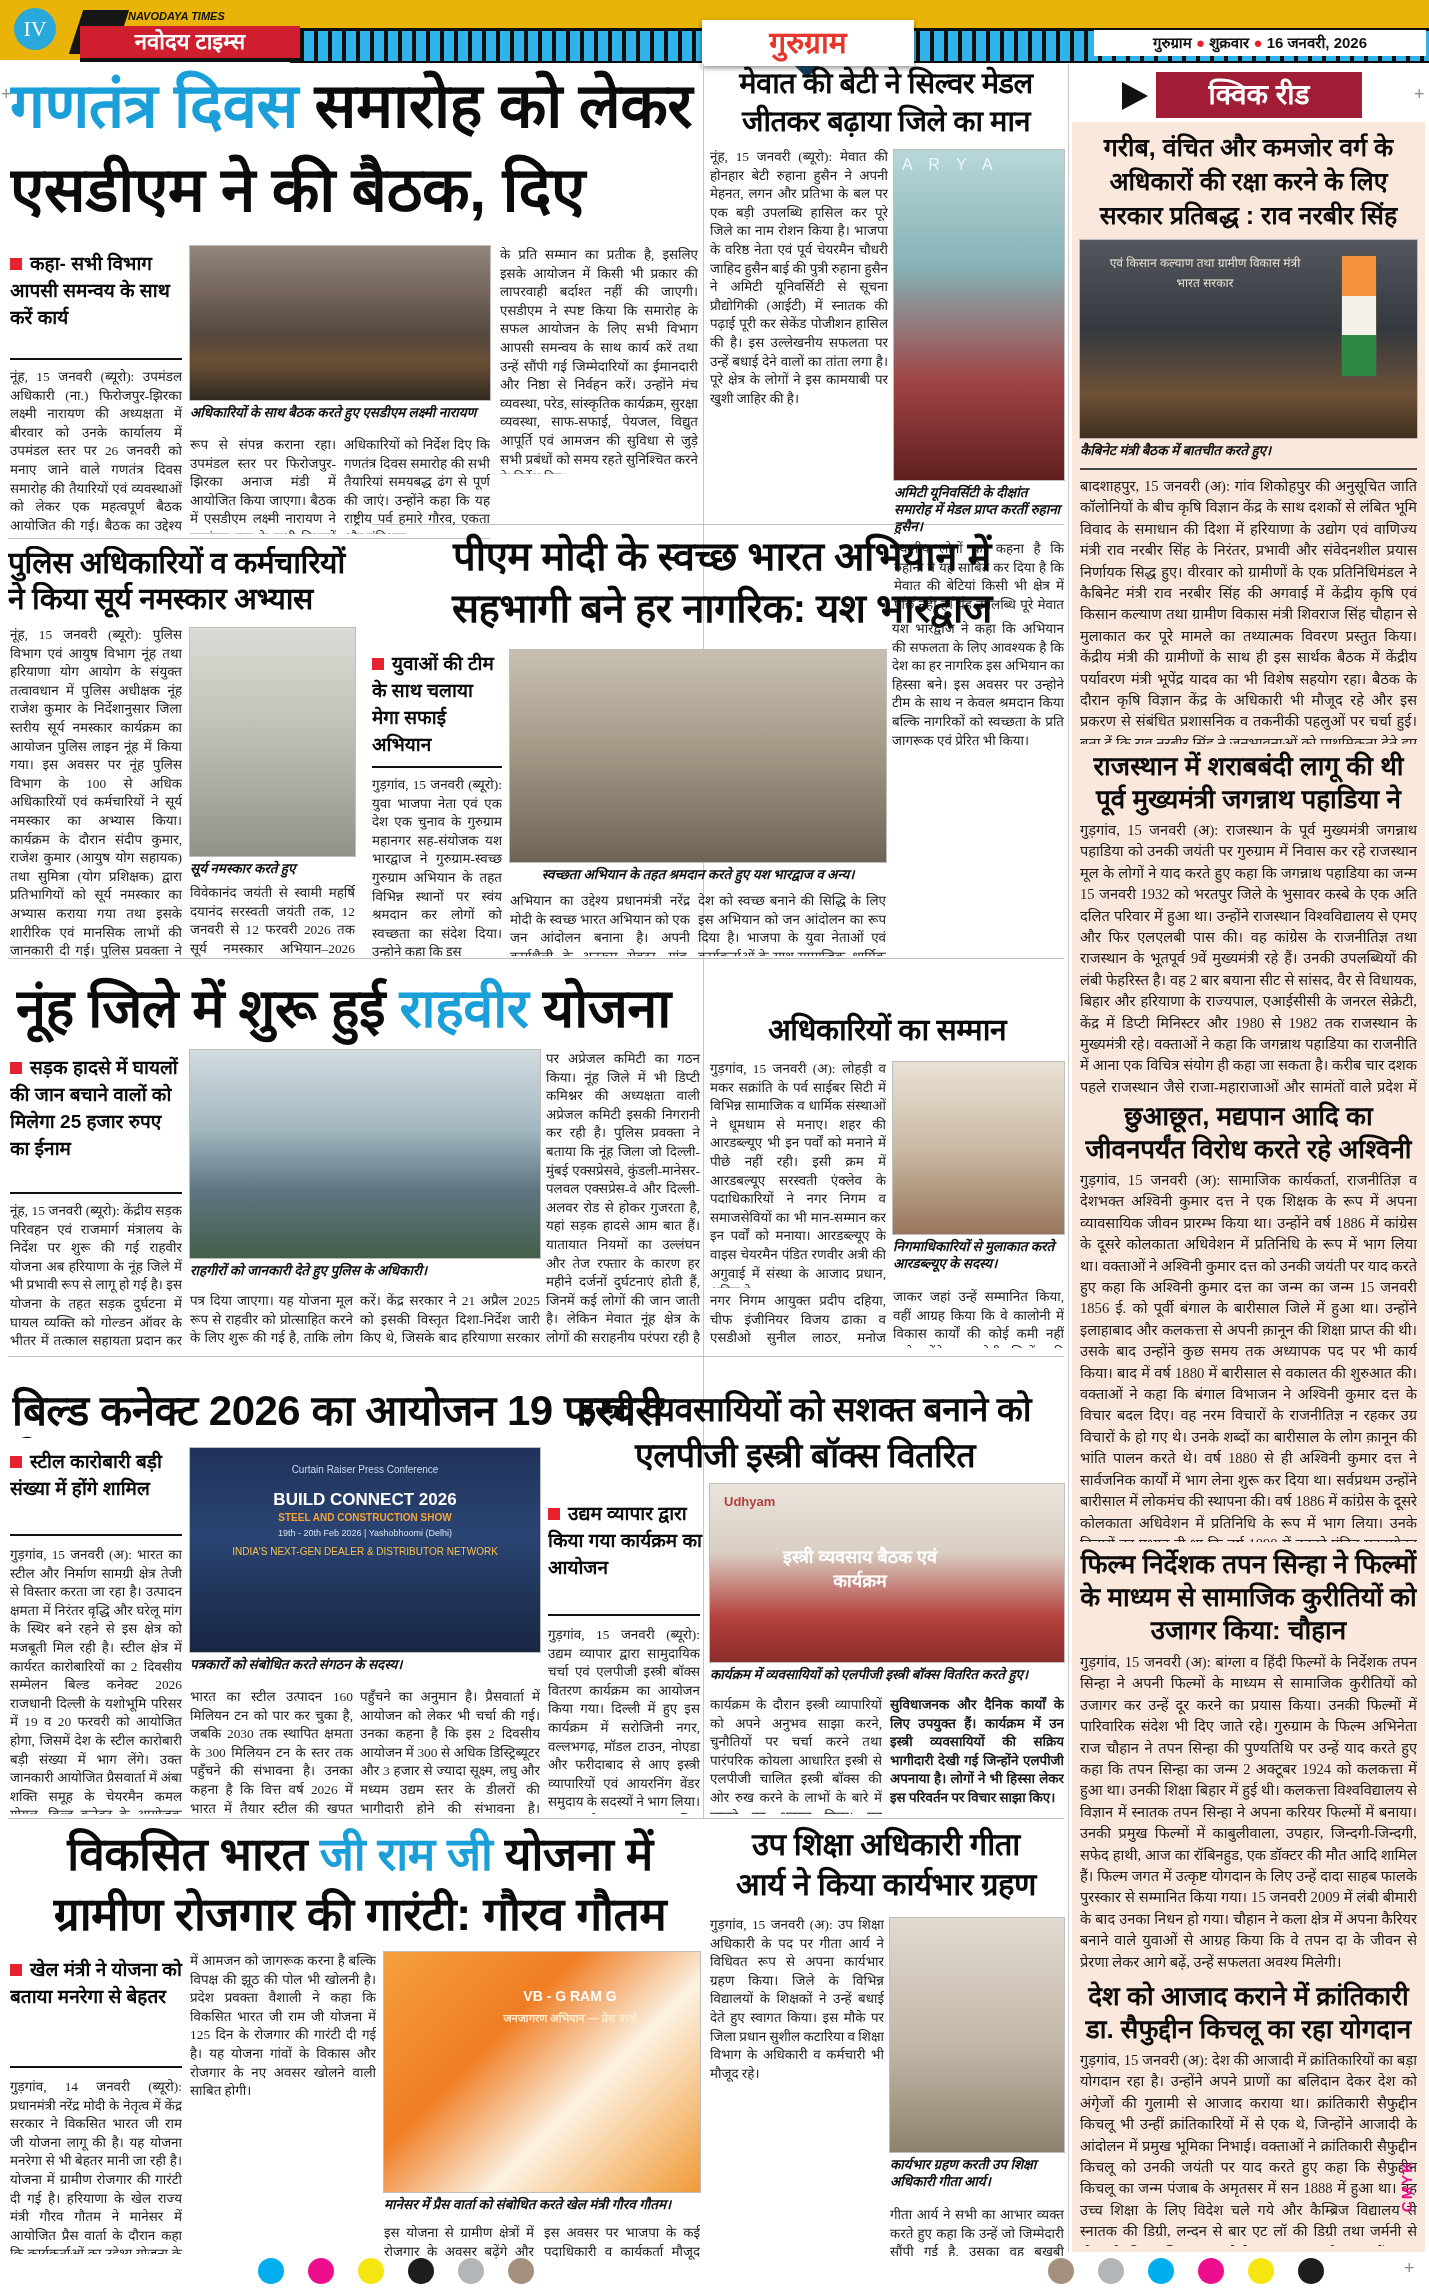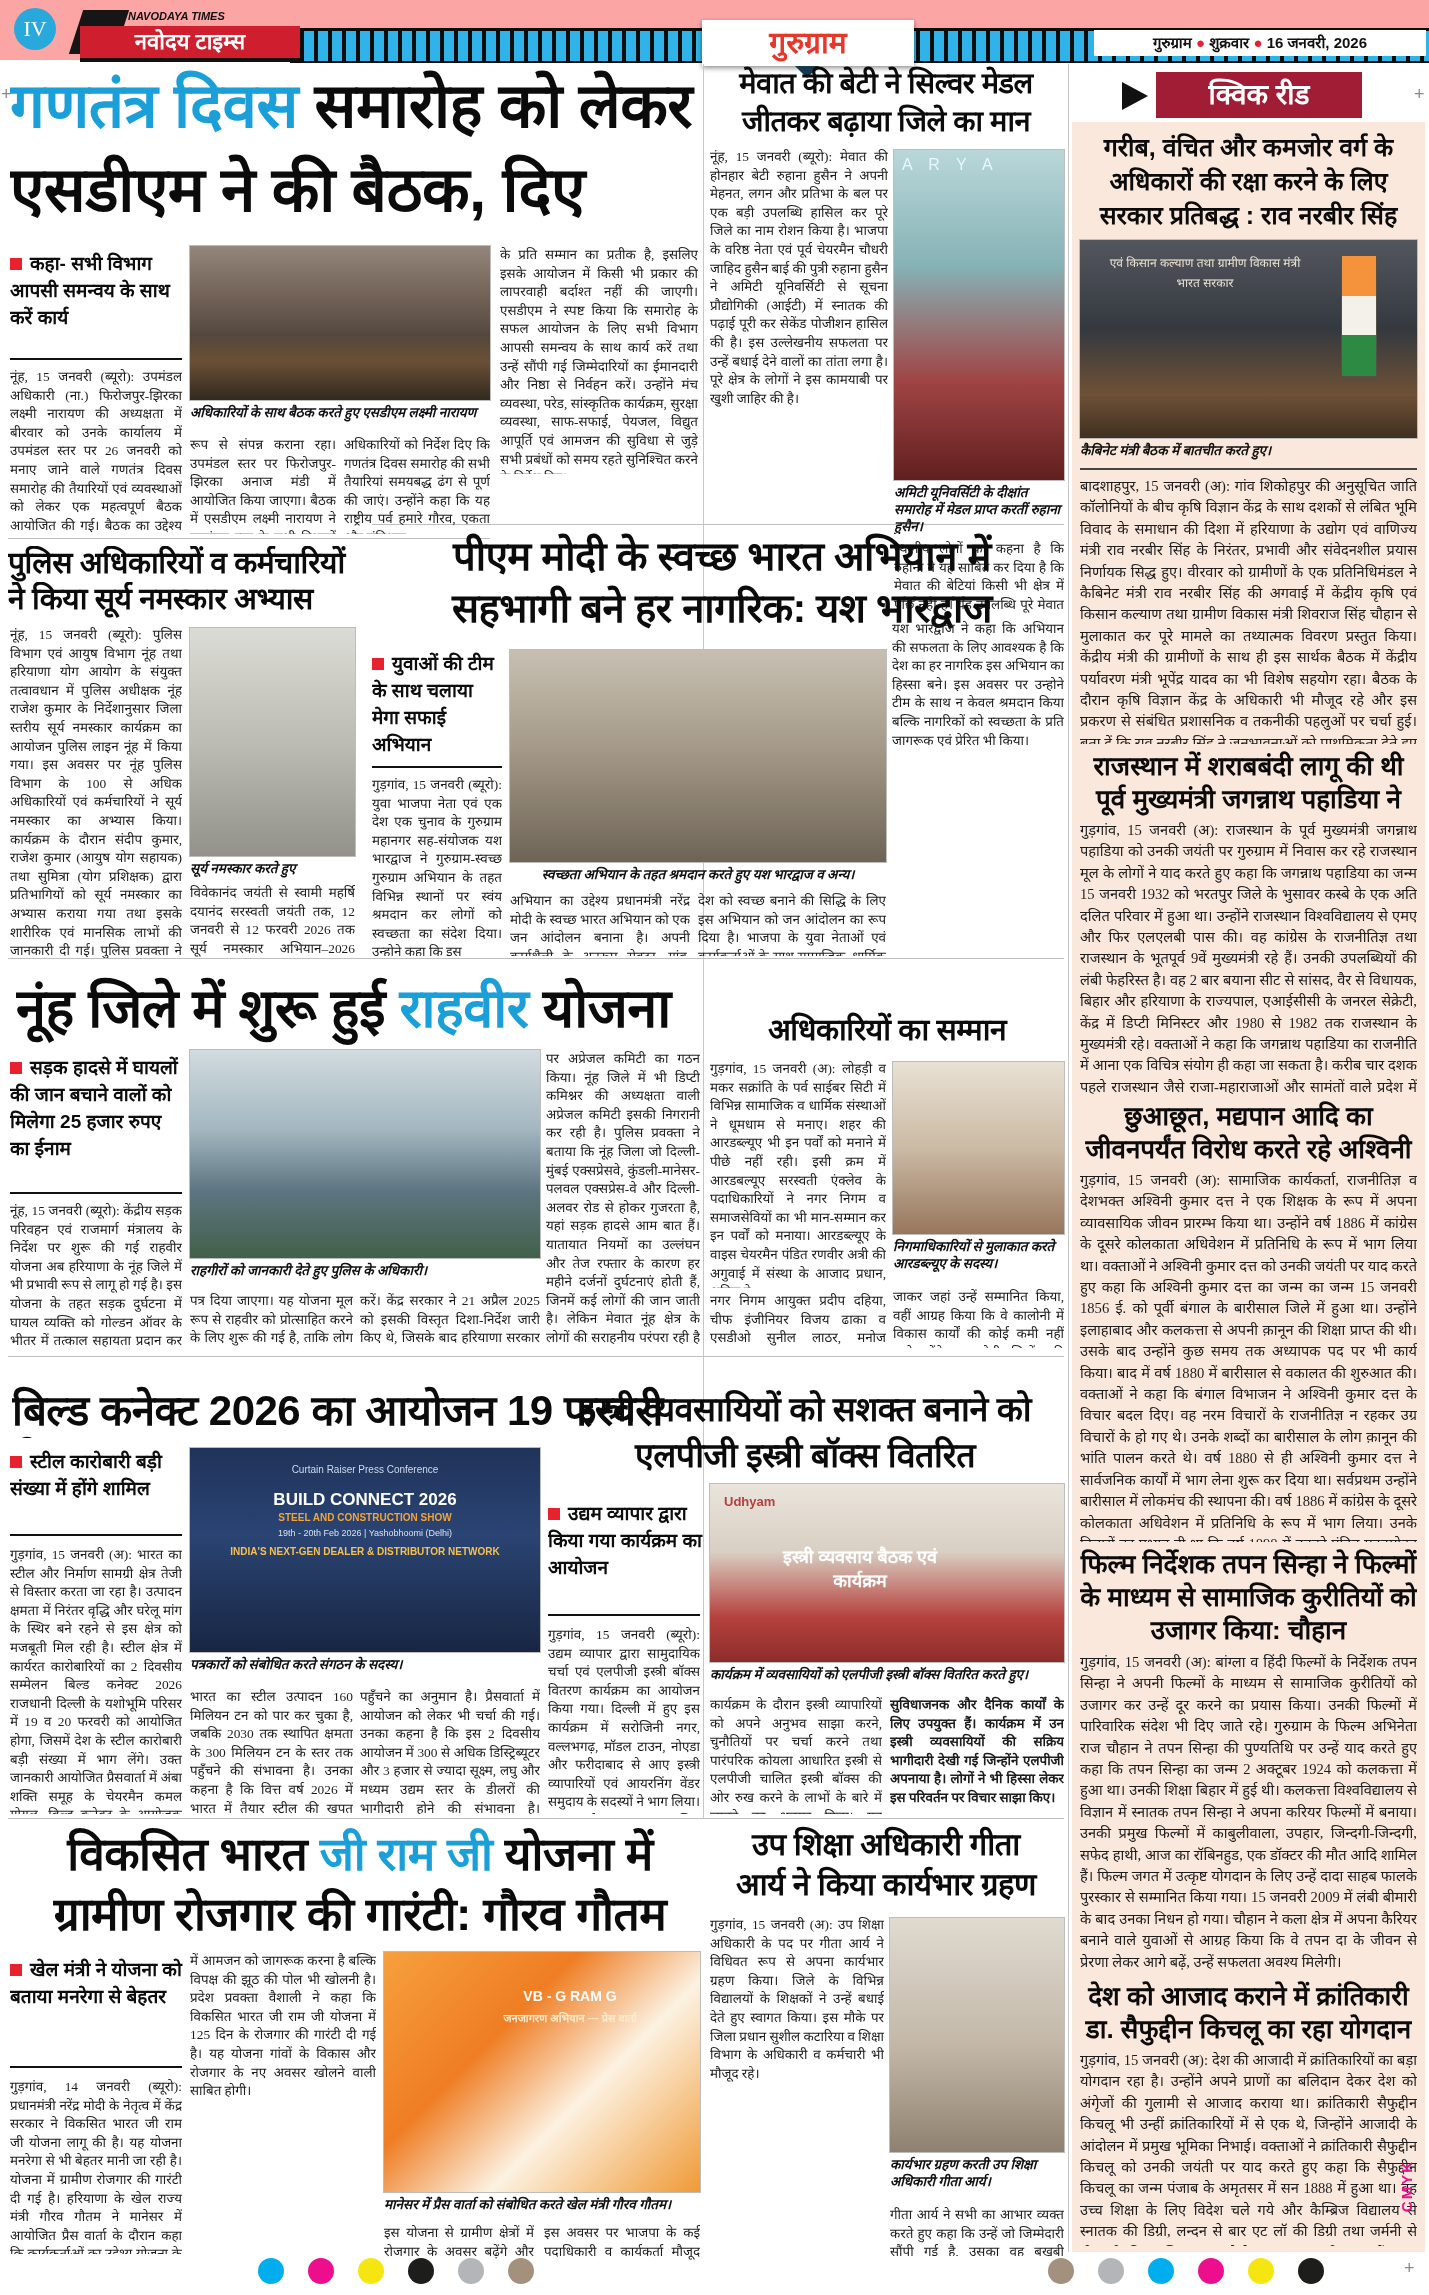--- a/index.html
+++ b/index.html
@@ -35,21 +35,21 @@
   .stripes{background:repeating-linear-gradient(90deg,#2fb3e8 0 10px,#0d0d0d 10px 14px);border-top:3px solid #0d0d0d;border-bottom:2px solid #0d0d0d;}
   .dot{width:26px;height:26px;border-radius:50%;display:inline-block;margin-right:20px;}
   .regmark{color:#8a8a8a;font-size:18px;font-family:"Liberation Sans",sans-serif;}
   .ov-white{color:#ffffff;font-family:"Liberation Sans",sans-serif;}
 </style>
 </head>
 <body>
 
 <div class="page">
 
-  <div class="abs" style="left:0;top:0;width:1429px;height:60px;background:#fca5a5;">
+  <div class="abs" style="left:0;top:0;width:1429px;height:60px;background:#eab308;">
     <div class="abs stripes" style="left:290px;top:28px;width:1139px;height:30px;"></div>
     <div class="abs" style="left:14px;top:8px;width:42px;height:42px;border-radius:50%;background:#29a8dc;color:#fff;text-align:center;line-height:42px;font-family:'Liberation Serif',serif;font-size:22px;">
       <span>IV</span>
     </div>
     <div class="abs" style="left:76px;top:10px;width:46px;height:44px;background:#161616;transform:skewX(-18deg);"></div>
     <div class="abs" style="left:128px;top:10px;font-family:'Liberation Sans',sans-serif;font-weight:bold;font-style:italic;font-size:11px;color:#111;">NAVODAYA TIMES</div>
     <div class="abs" style="left:80px;top:26px;width:220px;height:32px;background:#cf1f2f;border-bottom:4px solid #111;color:#fff;text-align:center;line-height:32px;font-family:'Liberation Sans',sans-serif;font-weight:bold;font-size:22px;">
       <span>नवोदय टाइम्स</span>
     </div>
     <div class="abs" style="left:702px;top:20px;width:212px;height:46px;background:#fff;box-shadow:0 2px 5px rgba(0,0,0,0.45);text-align:center;line-height:46px;">
@@ -146,21 +146,21 @@
   <div class="abs clip" style="left:10px;top:1448px;width:174px;height:84px;">
     <span class="bullet"></span><span class="subhead">स्टील कारोबारी बड़ी संख्या में होंगे शामिल</span>
   </div>
   <div class="abs sub-rule" style="left:10px;top:1534px;width:172px;height:0;"></div>
   <div class="abs body-txt clip" style="left:10px;top:1546px;width:172px;height:268px;">गुड़गांव, 15 जनवरी (अ): भारत का स्टील और निर्माण सामग्री क्षेत्र तेजी से विस्तार करता जा रहा है। उत्पादन क्षमता में निरंतर वृद्धि और घरेलू मांग के स्थिर बने रहने से इस क्षेत्र को मजबूती मिल रही है। स्टील क्षेत्र में कार्यरत कारोबारियों का 2 दिवसीय सम्मेलन बिल्ड कनेक्ट 2026 राजधानी दिल्ली के यशोभूमि परिसर में 19 व 20 फरवरी को आयोजित होगा, जिसमें देश के स्टील कारोबारी बड़ी संख्या में भाग लेंगे। उक्त जानकारी आयोजित प्रैसवार्ता में अंबा शक्ति समूह के चेयरमैन कमल गोयल, बिल्ड कनेक्ट के आयोजक सुमित अग्रवाल व अमित गुप्ता ने दी है। उनका कहना है कि वर्ष 2025 में</div>
   <div class="abs photo ph-build" style="left:190px;top:1448px;width:350px;height:204px;">
     <div class="abs ov-white center" style="left:0;top:16px;width:350px;font-size:10px;color:#cfd9ef;">Curtain Raiser Press Conference</div>
     <div class="abs ov-white center" style="left:0;top:42px;width:350px;font-size:17px;font-weight:bold;color:#ffffff;">BUILD CONNECT 2026</div>
     <div class="abs center" style="left:0;top:64px;width:350px;font-size:10px;font-family:'Liberation Sans',sans-serif;font-weight:bold;color:#f2a33c;">STEEL AND CONSTRUCTION SHOW</div>
     <div class="abs ov-white center" style="left:0;top:80px;width:350px;font-size:9px;color:#d7e1f2;">19th - 20th Feb 2026 | Yashobhoomi (Delhi)</div>
-    <div class="abs center" style="left:0;top:98px;width:350px;font-size:10px;font-family:'Liberation Sans',sans-serif;font-weight:bold;color:#f6c04e;">INDIA'S NEXT-GEN DEALER &amp; DISTRIBUTOR NETWORK</div>
+    <div class="abs center" style="left:0;top:98px;width:350px;font-size:10px;font-family:'Liberation Sans',sans-serif;font-weight:normal;color:#f6c04e;">INDIA'S NEXT-GEN DEALER &amp; DISTRIBUTOR NETWORK</div>
   </div>
   <div class="abs caption clip" style="left:190px;top:1656px;width:350px;height:24px;">पत्रकारों को संबोधित करते संगठन के सदस्य।</div>
   <div class="abs body-txt clip" style="left:190px;top:1688px;width:163px;height:126px;">भारत का स्टील उत्पादन 160 मिलियन टन को पार कर चुका है, जबकि 2030 तक स्थापित क्षमता के 300 मिलियन टन के स्तर तक पहुँचने की संभावना है। उनका कहना है कि वित्त वर्ष 2026 में भारत में तैयार स्टील की खपत लगभग 162 मिलियन टन रही। वर्ष 2030 तक स्टील की मांग के लगभग 210 मिलियन टन तक</div>
   <div class="abs body-txt clip" style="left:360px;top:1688px;width:180px;height:126px;">पहुँचने का अनुमान है। प्रैसवार्ता में आयोजन को लेकर भी चर्चा की गई। उनका कहना है कि इस 2 दिवसीय आयोजन में 300 से अधिक डिस्ट्रिब्यूटर और 3 हजार से ज्यादा सूक्ष्म, लघु और मध्यम उद्यम स्तर के डीलरों की भागीदारी होने की संभावना है। आयोजन की तैयारियां जोरोंशोरों से शुरु कर दी गई हैं।</div>
 
   <div class="abs hl center clip" style="left:546px;top:1388px;width:518px;height:44px;font-size:34px;line-height:42px;">इस्त्री व्यवसायियों को सशक्त बनाने को</div>
   <div class="abs hl center clip" style="left:546px;top:1434px;width:518px;height:44px;font-size:34px;line-height:42px;">एलपीजी इस्त्री बॉक्स वितरित</div>
   <div class="abs clip" style="left:548px;top:1500px;width:156px;height:112px;">
     <span class="bullet"></span><span class="subhead">उद्यम व्यापार द्वारा किया गया कार्यक्रम का आयोजन</span>
   </div>

